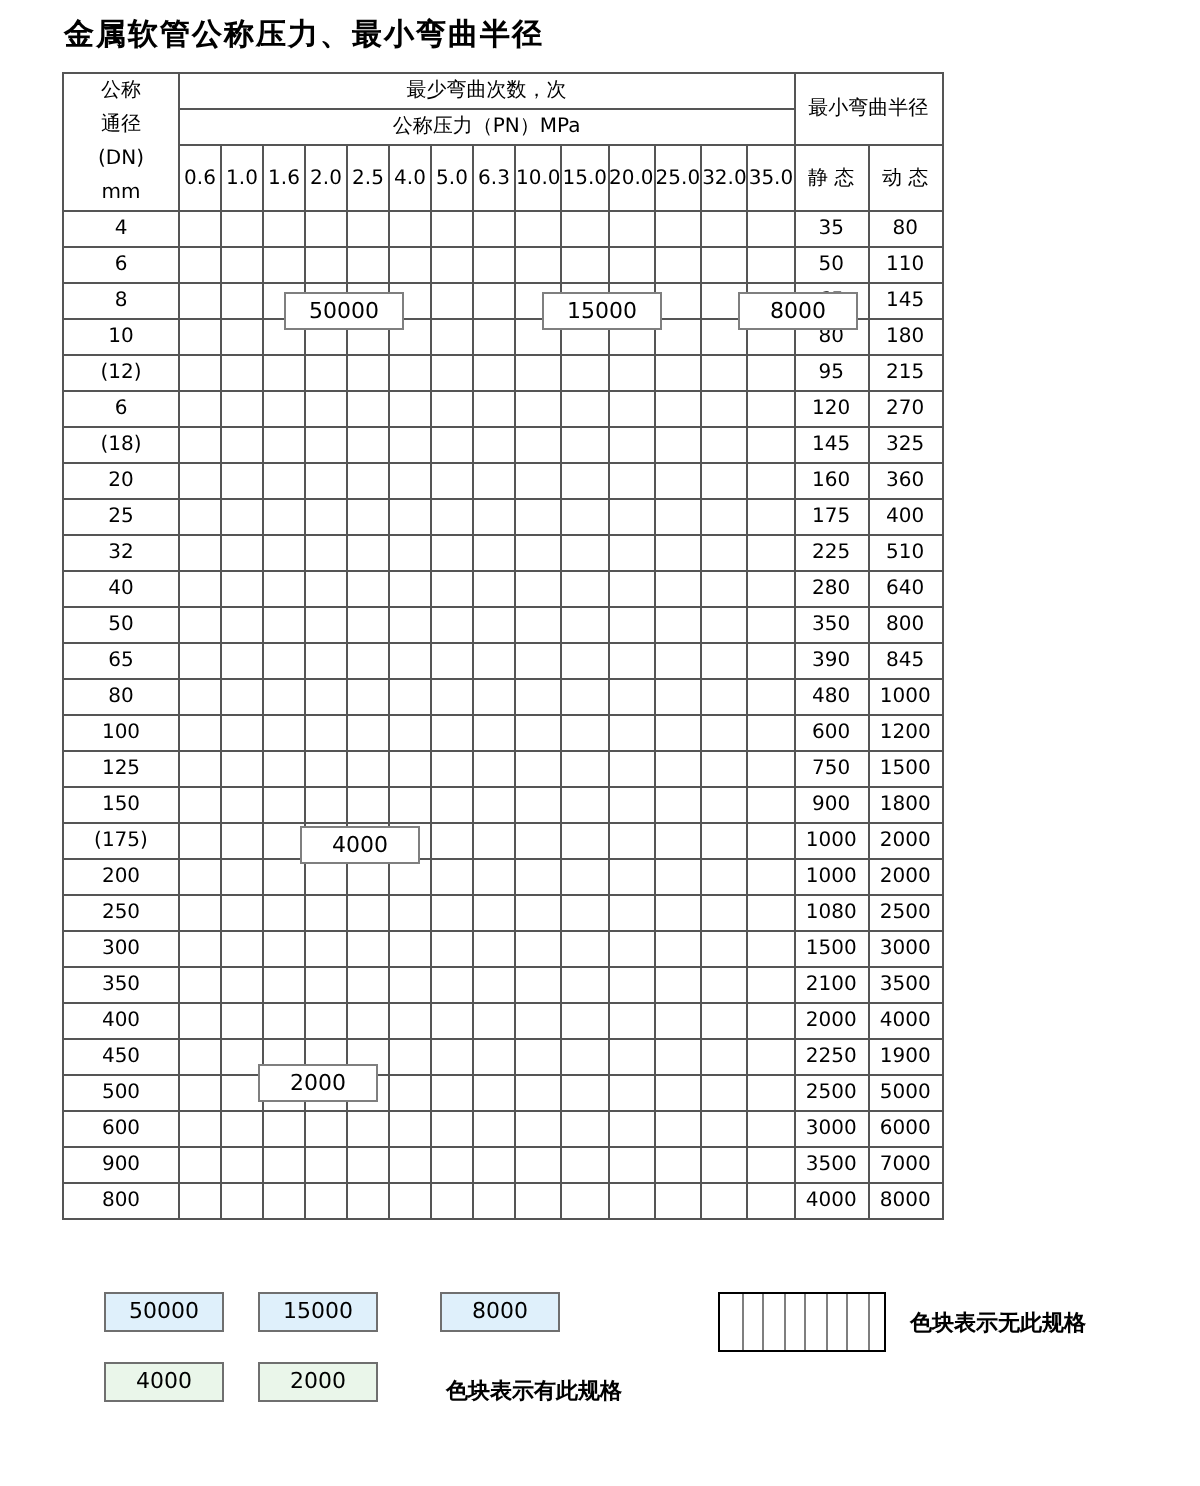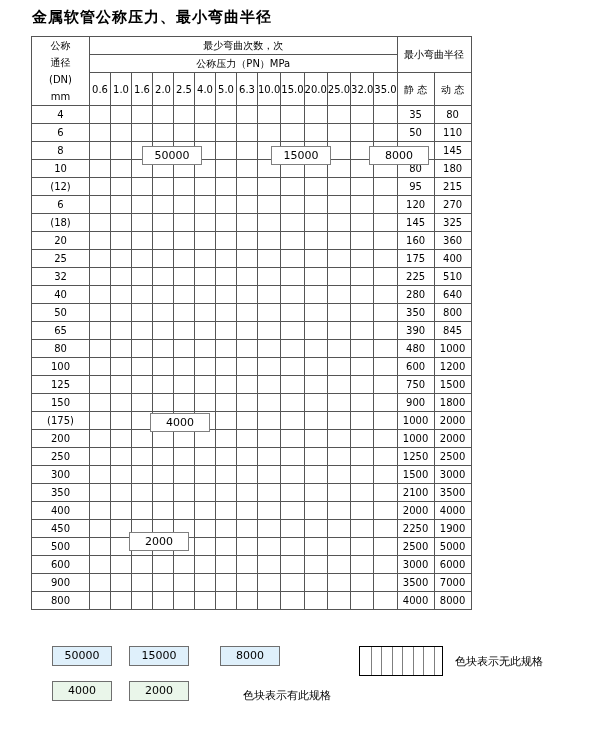--- a/index.html
+++ b/index.html
@@ -95,20 +95,21 @@
     font-size: 11px;
     font-family: "DejaVu Sans", sans-serif;
     border: 1px solid #6f6f6f;
   }
   .lg-blue  { background: #dff0fb; }
   .lg-green { background: #eaf6ea; }
   .lg-text {
     position: absolute;
     font-size: 11px;
     font-family: "DejaVu Sans", sans-serif;
+    font-weight: bold;
   }
   #swatch-grid {
     position: absolute;
     left: 328px;
     top: 14px;
     width: 84px;
     height: 30px;
     border: 1px solid #000;
     box-sizing: border-box;
     background: #fff;
@@ -553,21 +554,21 @@
           <td class="cell-white"></td>
           <td class="cell-white"></td>
           <td class="cell-white"></td>
           <td class="cell-white"></td>
           <td class="cell-white"></td>
           <td class="cell-white"></td>
           <td class="cell-white"></td>
           <td class="cell-white"></td>
           <td class="cell-white"></td>
           <td class="cell-white"></td>
-          <td>1250</td>
+          <td>1080</td>
           <td>2500</td>
         </tr>
         <tr>
           <td class="rowhdr">300</td>
           <td class="cell-lgreen"></td>
           <td class="cell-lgreen"></td>
           <td class="cell-lgreen"></td>
           <td class="cell-white"></td>
           <td class="cell-white"></td>
           <td class="cell-white"></td>
@@ -727,21 +728,21 @@
     </div>
 
   <div id="legend">
     <div id="legend-items">
         <div class="lg-box lg-blue" style="left: 21px; top: 14px;">50000</div>
         <div class="lg-box lg-blue" style="left: 98px; top: 14px;">15000</div>
         <div class="lg-box lg-blue" style="left: 189px; top: 14px;">8000</div>
         <div class="lg-box lg-green" style="left: 21px; top: 49px;">4000</div>
         <div class="lg-box lg-green" style="left: 98px; top: 49px;">2000</div>
       </div>
-    <div class="lg-text" style="left:212px; top:56px;">色块表示有此规格</div>
+    <div class="lg-text" style="left:192px; top:56px;">色块表示有此规格</div>
     <div id="swatch-grid">
         <div style="left: 10.5px;"></div>
         <div style="left: 21px;"></div>
         <div style="left: 31.5px;"></div>
         <div style="left: 42px;"></div>
         <div style="left: 52.5px;"></div>
         <div style="left: 63px;"></div>
         <div style="left: 73.5px;"></div>
       </div>
     <div class="lg-text" style="left:424px; top:22px;">色块表示无此规格</div>

